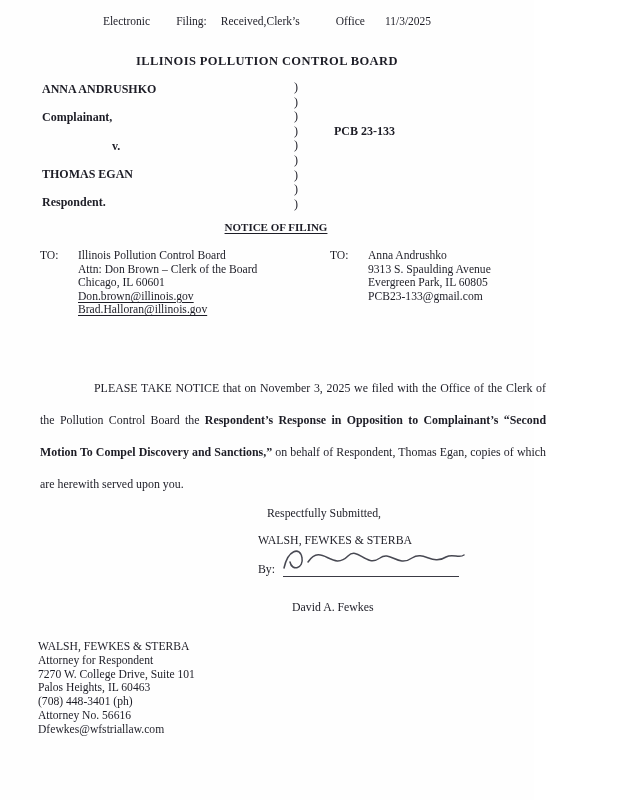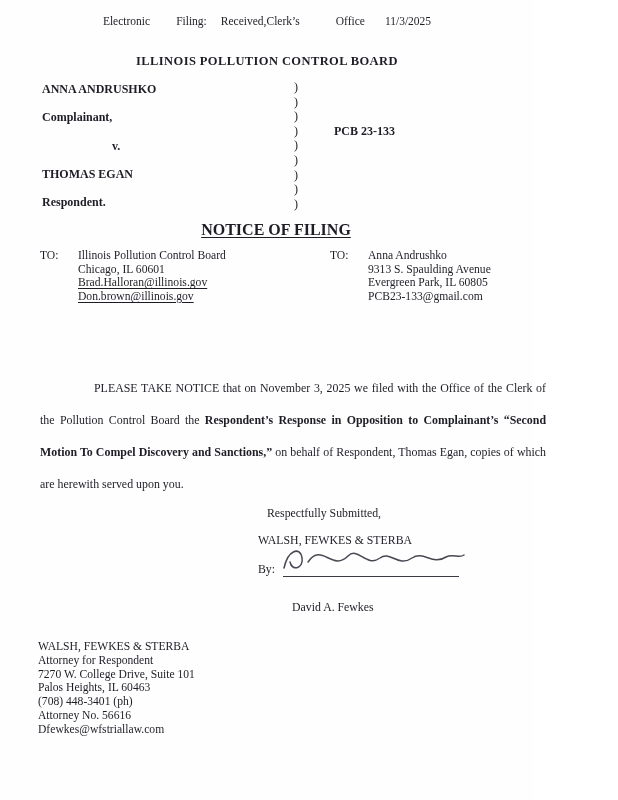--- a/index.html
+++ b/index.html
@@ -28,21 +28,21 @@
   .cap-anna        { top:82px;  left:42px; }
   .cap-complainant { top:110px; left:42px; }
   .cap-v           { top:139px; left:112px; }
   .cap-thomas      { top:167px; left:42px; }
   .cap-respondent  { top:195px; left:42px; }
   .paren-col { top:80px; left:294px; display:flex; flex-direction:column;
                font-size:12px; line-height:14.6px; }
   .pcb { top:124px; left:334px; font-size:12px; font-weight:bold; }
 
   .notice { top:221px; left:0; width:552px; text-align:center; font-weight:bold;
-            font-size:16px; text-decoration:underline; text-underline-offset:2px; }
+            font-size:11px; text-decoration:underline; text-underline-offset:2px; }
 
   .addr { font-size:11.6px; line-height:13.6px; }
   .to-left  { top:249px; left:40px; }
   .to-right { top:249px; left:330px; }
   .addr-left  { top:249px; left:78px; }
   .addr-right { top:249px; left:368px; }
 
   .body-par { top:372px; left:40px; width:506px; font-size:11.9px;
               line-height:32px; text-align:justify; text-indent:54px; }
 
@@ -89,23 +89,24 @@
     <span>)</span>
   </div>
 
   <div class="abs pcb">PCB 23-133</div>
 
   <div class="abs notice">NOTICE OF FILING</div>
 
   <div class="abs addr to-left">TO:</div>
   <div class="abs addr addr-left">
     <div>Illinois Pollution Control Board</div>
+    <div>Attn:  Don Brown – Clerk of the Board</div>
     <div>Chicago, IL 60601</div>
+    <div class="u">Don.brown@illinois.gov</div>
     <div class="u">Brad.Halloran@illinois.gov</div>
-    <div class="u">Don.brown@illinois.gov</div>
   </div>
 
   <div class="abs addr to-right">TO:</div>
   <div class="abs addr addr-right">
     <div>Anna Andrushko</div>
     <div>9313 S. Spaulding Avenue</div>
     <div>Evergreen Park, IL 60805</div>
     <div>PCB23-133@gmail.com</div>
   </div>
 

